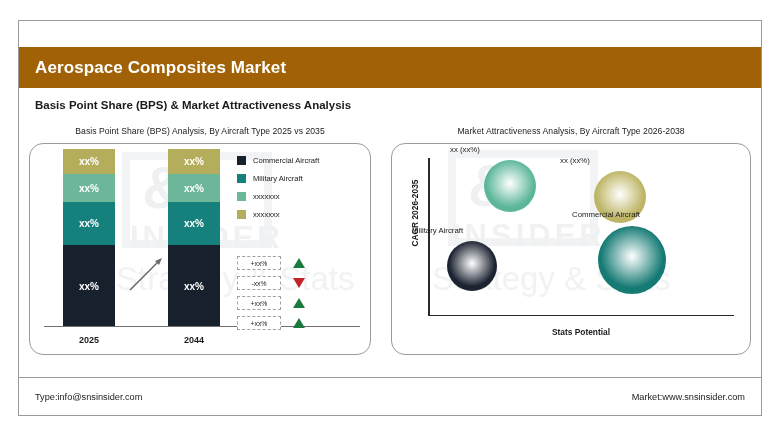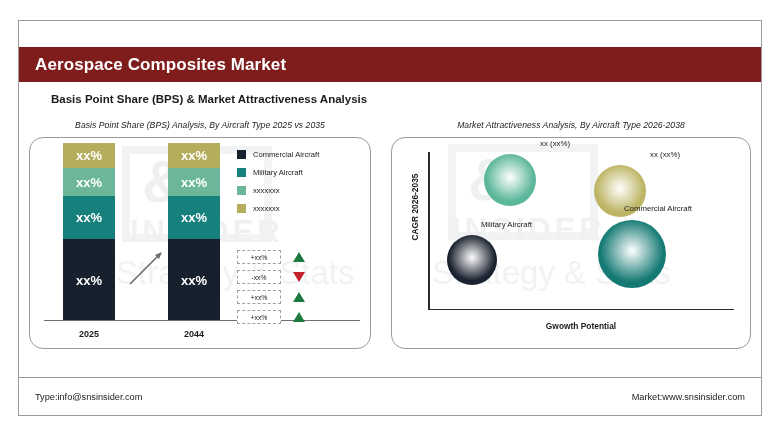--- a/index.html
+++ b/index.html
@@ -28,22 +28,22 @@
   }
 
   
   .top-strip {
     height: 26px;
     background: #ffffff;
   }
 
   
   .header-band {
-    background: #7f1d1d;
-    height: 35px;
+    background: #a16207;
+    height: 41px;
     display: flex;
     align-items: center;
     padding-left: 16px;
     box-sizing: border-box;
   }
   .header-title {
     color: #ffffff;
     font-size: 17px;
     font-weight: bold;
     letter-spacing: .1px;
@@ -54,21 +54,20 @@
     height: 33px;
     display: flex;
     align-items: center;
     padding-left: 16px;
     box-sizing: border-box;
   }
   .subtitle-text {
     font-size: 11.5px;
     font-weight: bold;
     color: #1b1b1b;
-    margin-left: 16px;
   }
 
   
   .charts-region {
     position: relative;
     height: 263px;
     display: flex;
   }
   .chart-col {
     position: relative;
@@ -80,21 +79,20 @@
   .chart-col.right { flex: 1; }
 
   .chart-heading {
     text-align: center;
     font-size: 8.6px;
     color: #1b1b1b;
     font-weight: normal;
     padding-top: 5px;
     padding-bottom: 7px;
     letter-spacing: .05px;
-    font-style: italic;
   }
 
   .panel {
     position: relative;
     height: 212px;
     border: 1px solid #9b9b9b;
     border-radius: 14px;
     background: transparent;
     box-sizing: border-box;
     overflow: hidden;
@@ -157,21 +155,21 @@
     display: flex;
     flex-direction: column;
   }
   .bar.y2025 { left: 33px; }
   .bar.y2035 { left: 138px; }
   .seg {
     display: flex;
     align-items: center;
     justify-content: center;
     color: #ffffff;
-    font-size: 13px;
+    font-size: 10px;
     font-weight: bold;
   }
   .axis-line {
     position: absolute;
     left: 14px;
     right: 10px;
     bottom: 27px;
     height: 1px;
     background: #6f6f6f;
   }
@@ -298,21 +296,21 @@
   }
   .bubble {
     position: absolute;
     border-radius: 50%;
   }
   .bubble-label {
     position: absolute;
     font-size: 7.8px;
     color: #1b1b1b;
     white-space: nowrap;
-    text-align: right;
+    text-align: left;
   }
 
   
   .footer {
     position: absolute;
     left: 0;
     right: 0;
     bottom: 0;
     height: 38px;
     border-top: 1px solid #9a9a9a;
@@ -448,21 +446,21 @@
           <div class="wm-logo" style="left:56px;top:6px;"></div>
           <div class="wm-amp" style="left:76px;top:12px;">&amp;</div>
           <div class="wm-ins" style="left:60px;top:76px;">INSIDER</div>
           <div class="wm-strategy" style="left:40px;top:118px;">Strategy &amp; Stats</div>
         </div>
 
         <div class="bubble-plot" id="bubble-plot">
           <div class="axis-y"></div>
           <div class="axis-x"></div>
           <div class="axis-y-label">CAGR 2026-2035</div>
-          <div class="axis-x-label">Gwowth Potential</div>
+          <div class="axis-x-label">Stats Potential</div>
         <div class="bubble" style="width: 52px; height: 52px; left: 92px; top: 16px; background: radial-gradient(circle at 50% 45%, rgb(255, 255, 255) 0%, rgb(91, 182, 154) 62%, rgb(91, 182, 154) 100%);"></div>
             <div class="bubble-label" style="left: 58px; top: 1px; width: 120px;">xx (xx%)</div>
             <div class="bubble" style="width: 52px; height: 52px; left: 202px; top: 27px; background: radial-gradient(circle at 50% 45%, rgb(255, 255, 255) 0%, rgb(189, 181, 101) 62%, rgb(189, 181, 101) 100%);"></div>
             <div class="bubble-label" style="left: 168px; top: 12px; width: 120px;">xx (xx%)</div>
             <div class="bubble" style="width: 50px; height: 50px; left: 55px; top: 97px; background: radial-gradient(circle at 50% 45%, rgb(255, 255, 255) 0%, rgb(27, 34, 48) 62%, rgb(27, 34, 48) 100%);"></div>
             <div class="bubble-label" style="left: 20px; top: 82px; width: 120px;">Military Aircraft</div>
             <div class="bubble" style="width: 68px; height: 68px; left: 206px; top: 82px; background: radial-gradient(circle at 50% 45%, rgb(255, 255, 255) 0%, rgb(21, 122, 116) 62%, rgb(21, 122, 116) 100%);"></div>
             <div class="bubble-label" style="left: 180px; top: 66px; width: 120px;">Commercial Aircraft</div>
           </div>
       </div>

